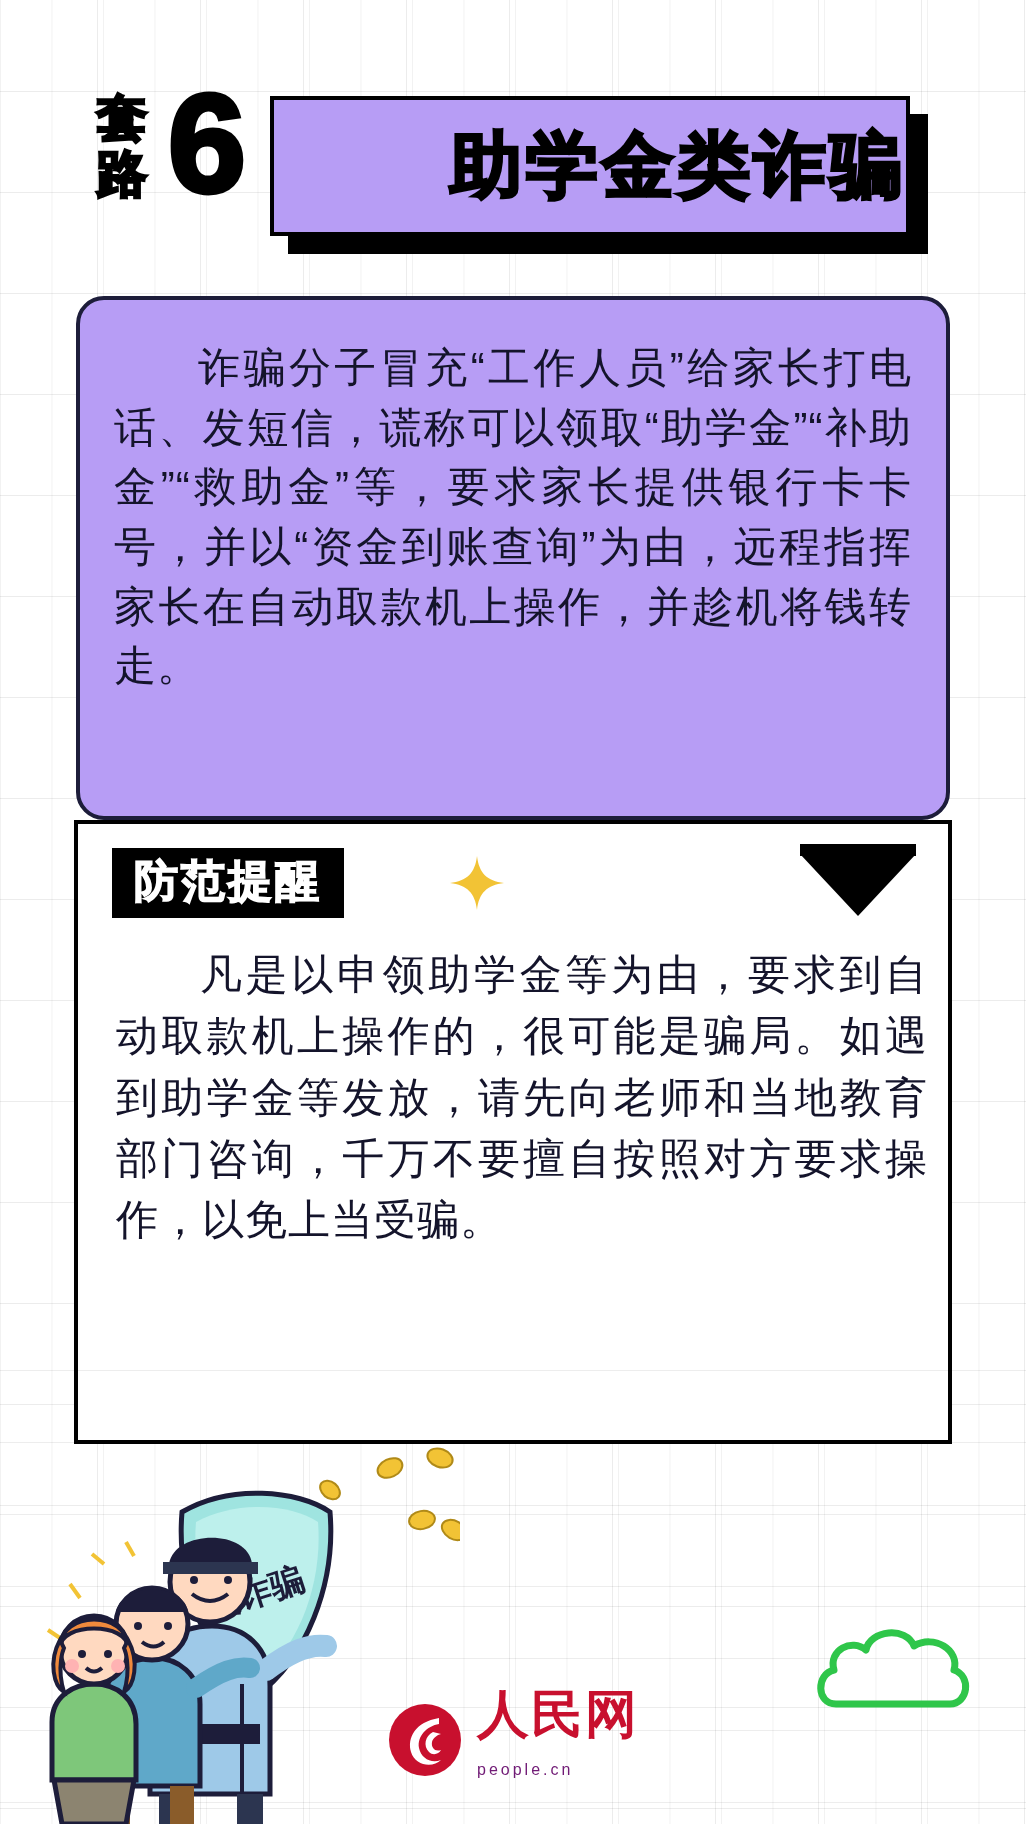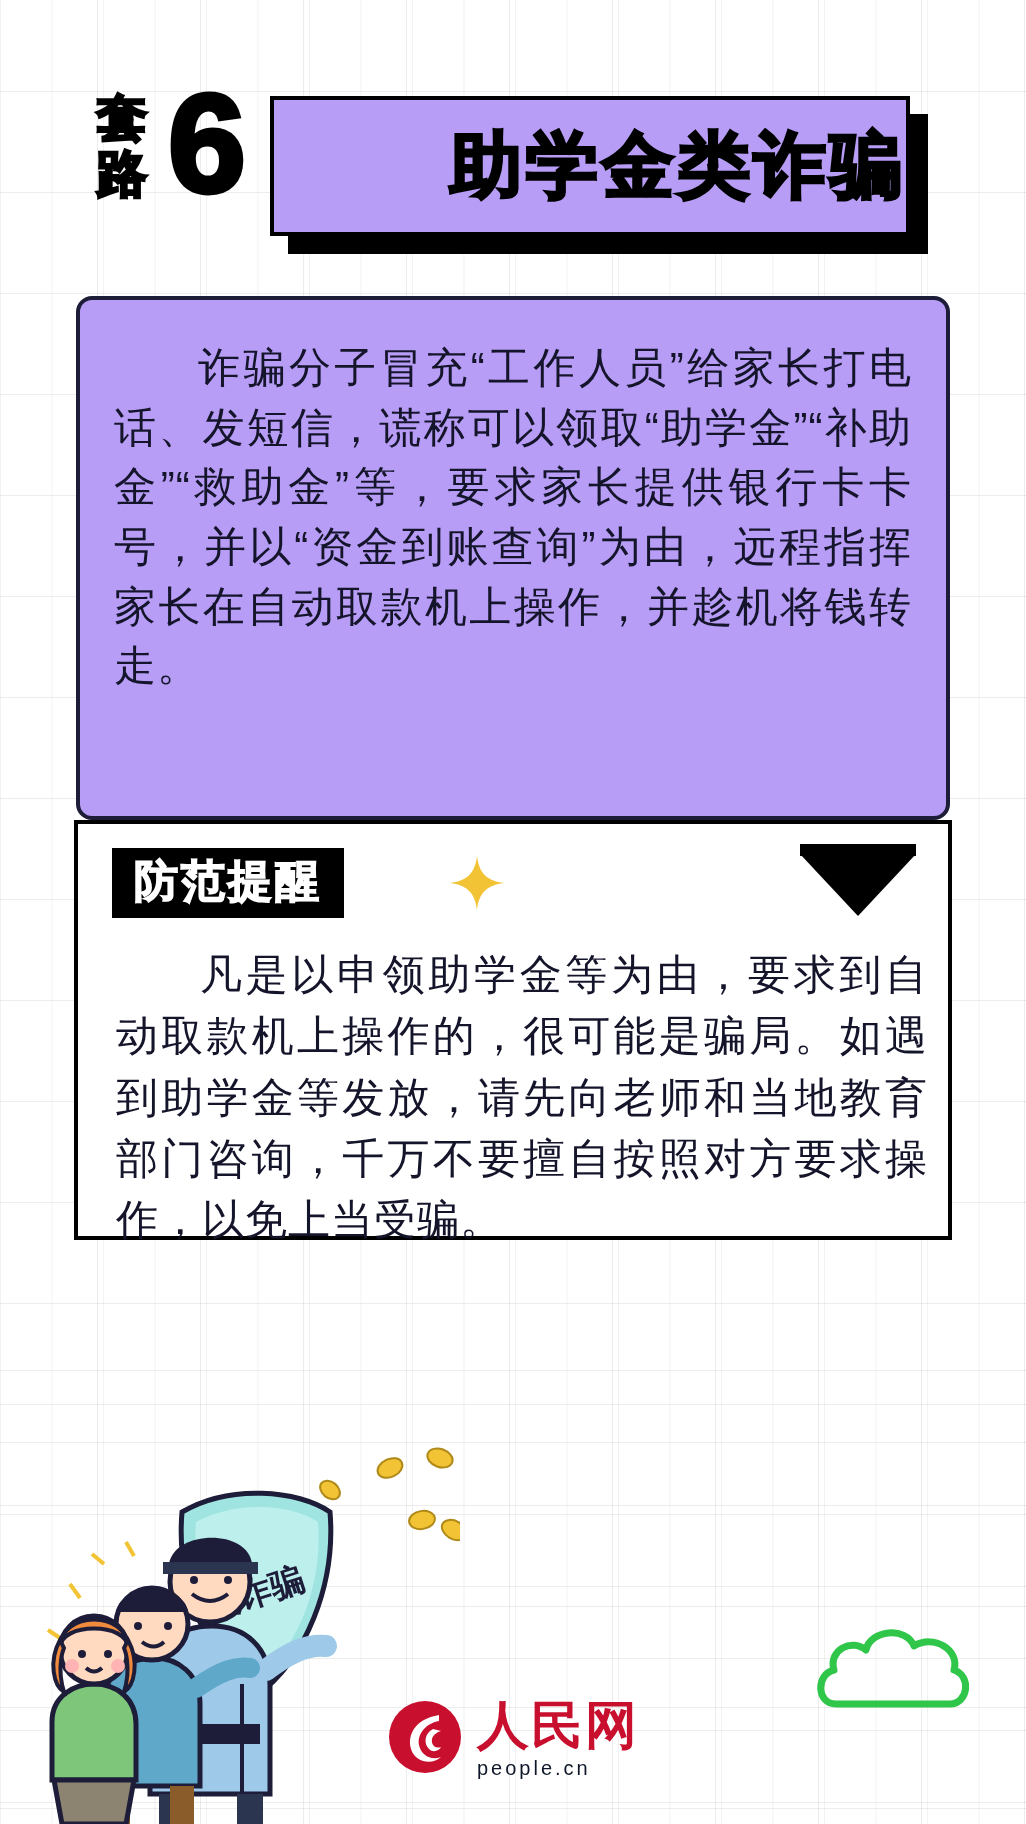--- a/index.html
+++ b/index.html
@@ -94,40 +94,40 @@
   }
 
   
   .purple-card {
     position: absolute;
     left: 76px; top: 296px;
     width: 874px;
     height: 524px;
     background: #b79df5;
     border: 4px solid #1d1d3a;
-    border-radius: 16px;
+    border-radius: 28px;
     box-sizing: border-box;
     padding: 38px 34px 0 34px;
   }
   .body-text {
     font-size: 42px;
     line-height: 1.42;
     color: #14142b;
     text-align: justify;
     text-indent: 84px;
     letter-spacing: 1px;
     font-weight: 500;
   }
 
   
   .white-card {
     position: absolute;
     left: 74px; top: 820px;
     width: 878px;
-    height: 420px;
+    height: 624px;
     background: #ffffff;
     border: 4px solid #000;
     box-sizing: border-box;
   }
   .tag-box {
     position: absolute;
     left: 34px; top: 24px;
     background: #000;
     padding: 10px 22px 14px 22px;
   }
@@ -184,42 +184,42 @@
     width: 160px; height: 94px;
   }
 
   
   .logo {
     position: absolute;
     left: 50%;
     transform: translateX(-50%);
     bottom: 46px;
     display: flex;
-    align-items: flex-start;
+    align-items: flex-end;
     gap: 14px;
   }
   .logo-mark {
     width: 76px; height: 76px;
   }
   .logo-text {
     display: flex;
     flex-direction: column;
     line-height: 1;
   }
   .logo-cn {
     font-size: 52px;
     font-weight: bold;
     color: #c8102e;
     letter-spacing: 2px;
   }
   .logo-en {
-    font-size: 20px;
-    color: #0f172a;
+    font-size: 16px;
+    color: #701a75;
     letter-spacing: 3px;
-    margin-top: 7px;
+    margin-top: 22px;
   }
 </style>
 </head>
 <body>
 
 <div id="poster">
   <div id="grid"></div>
   <div id="grid2"></div>
 
   <div class="header">

